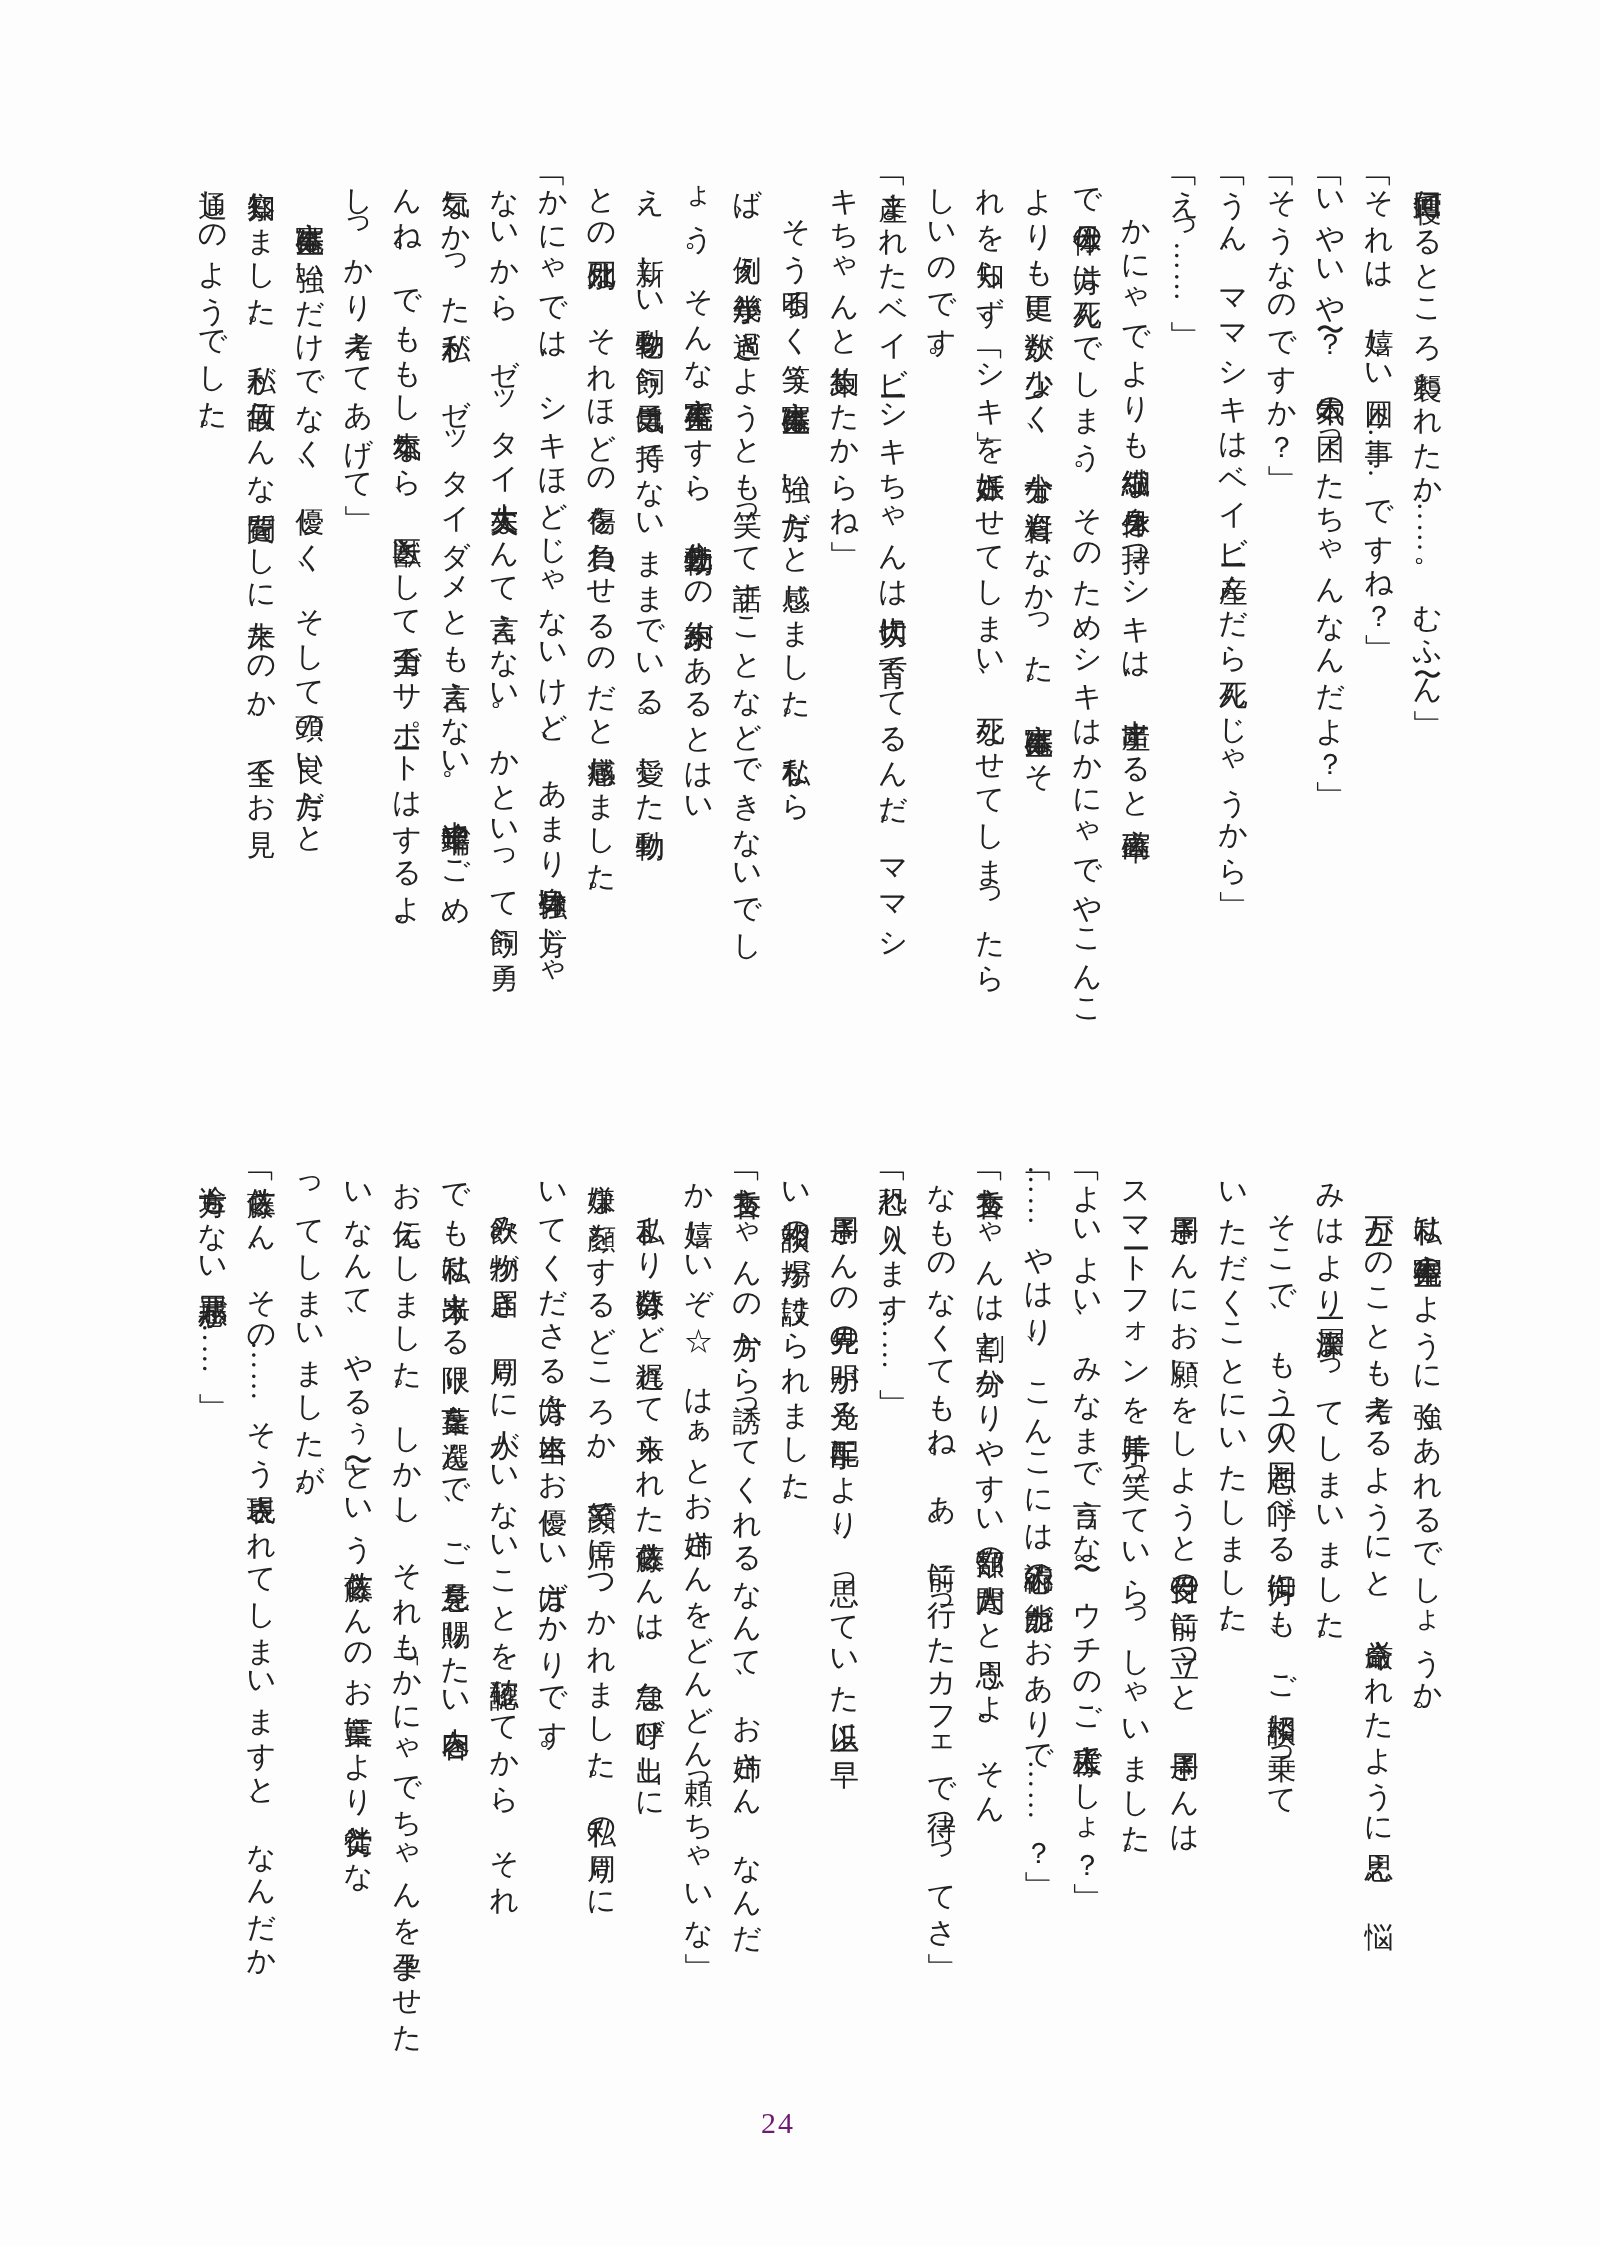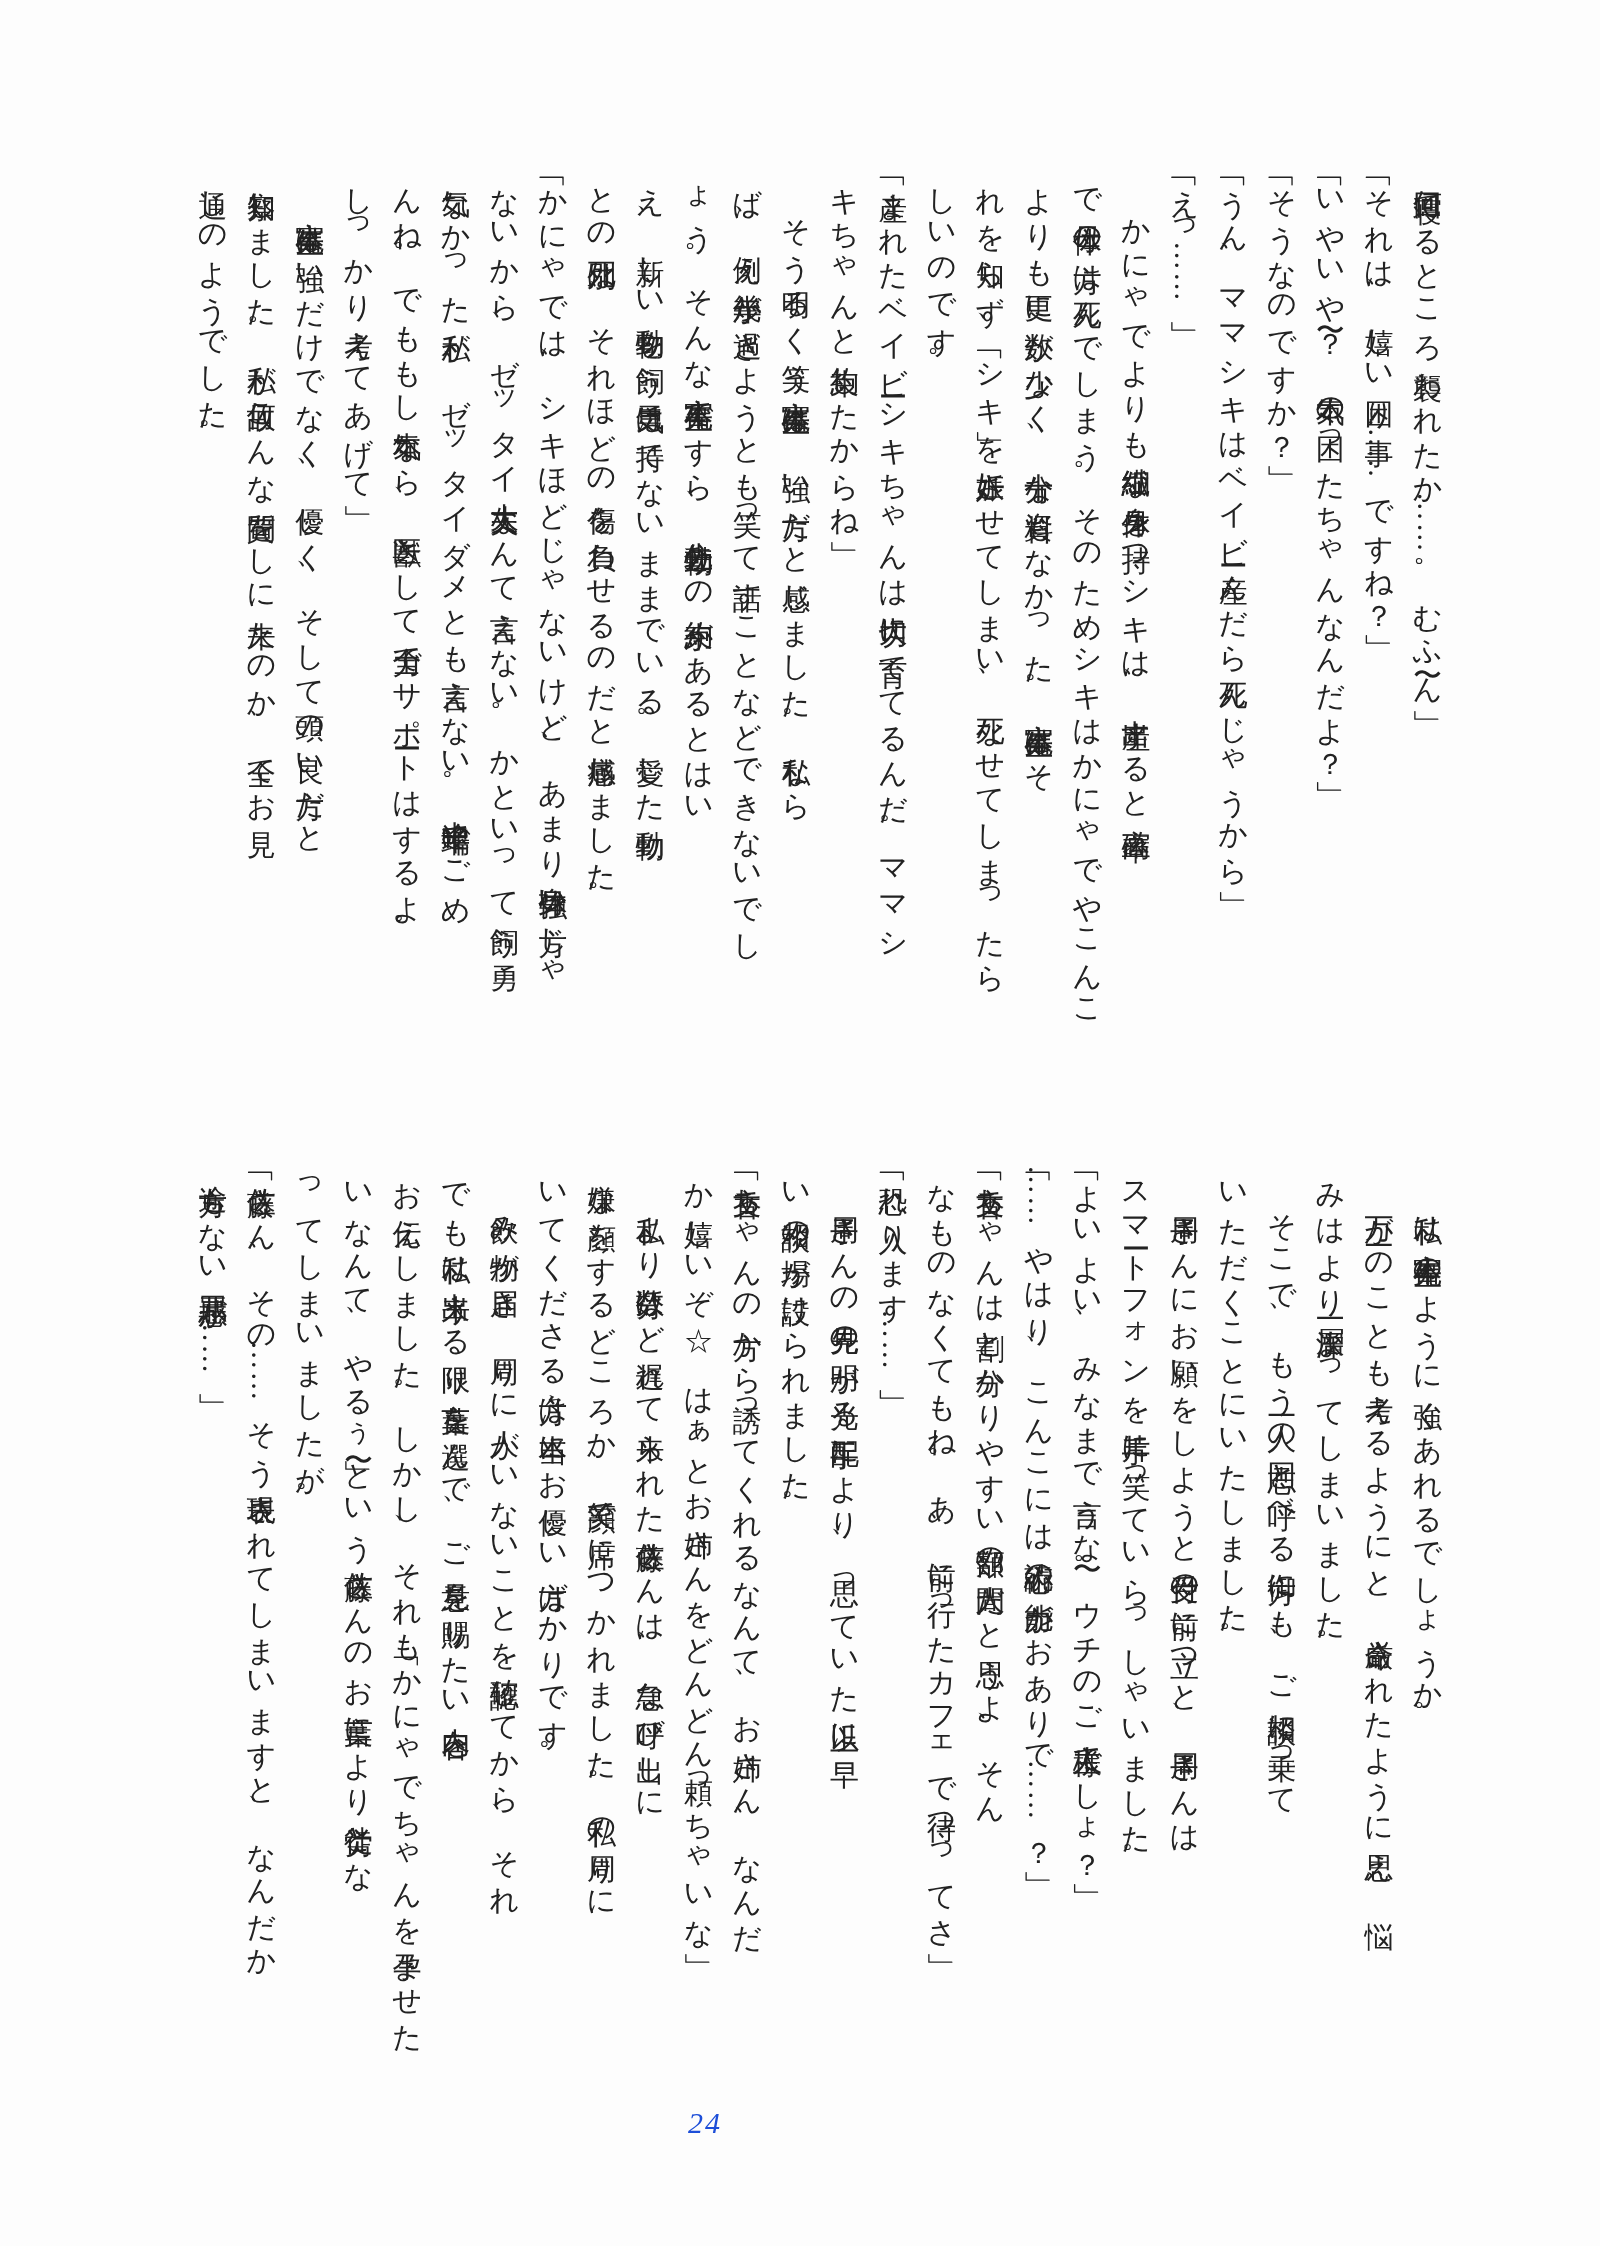--- a/index.html
+++ b/index.html
@@ -36,25 +36,24 @@
   }
   .block-bottom {
     top: 1163px;
     height: 905px;
   }
   .page-number {
     position: absolute;
     top: 2106px;
     left: 688px;
     width: 180px;
-    text-align: left;
+    text-align: center;
     font-size: 30px;
     letter-spacing: 2px;
-    color: #1d4ed8;
-    font-style: italic;
+    color: #701a75;
   }
 </style>
 </head>
 <body>
 
 <div class="page">
   <div class="vtext block-top">何回寝てるところ襲われたか……。むふ〜ん」
 「それは、嬉しい困り事……ですね？」
 「いやいや〜？　本気の困ったちゃんなんだよ？」
 「そうなのですか？」

